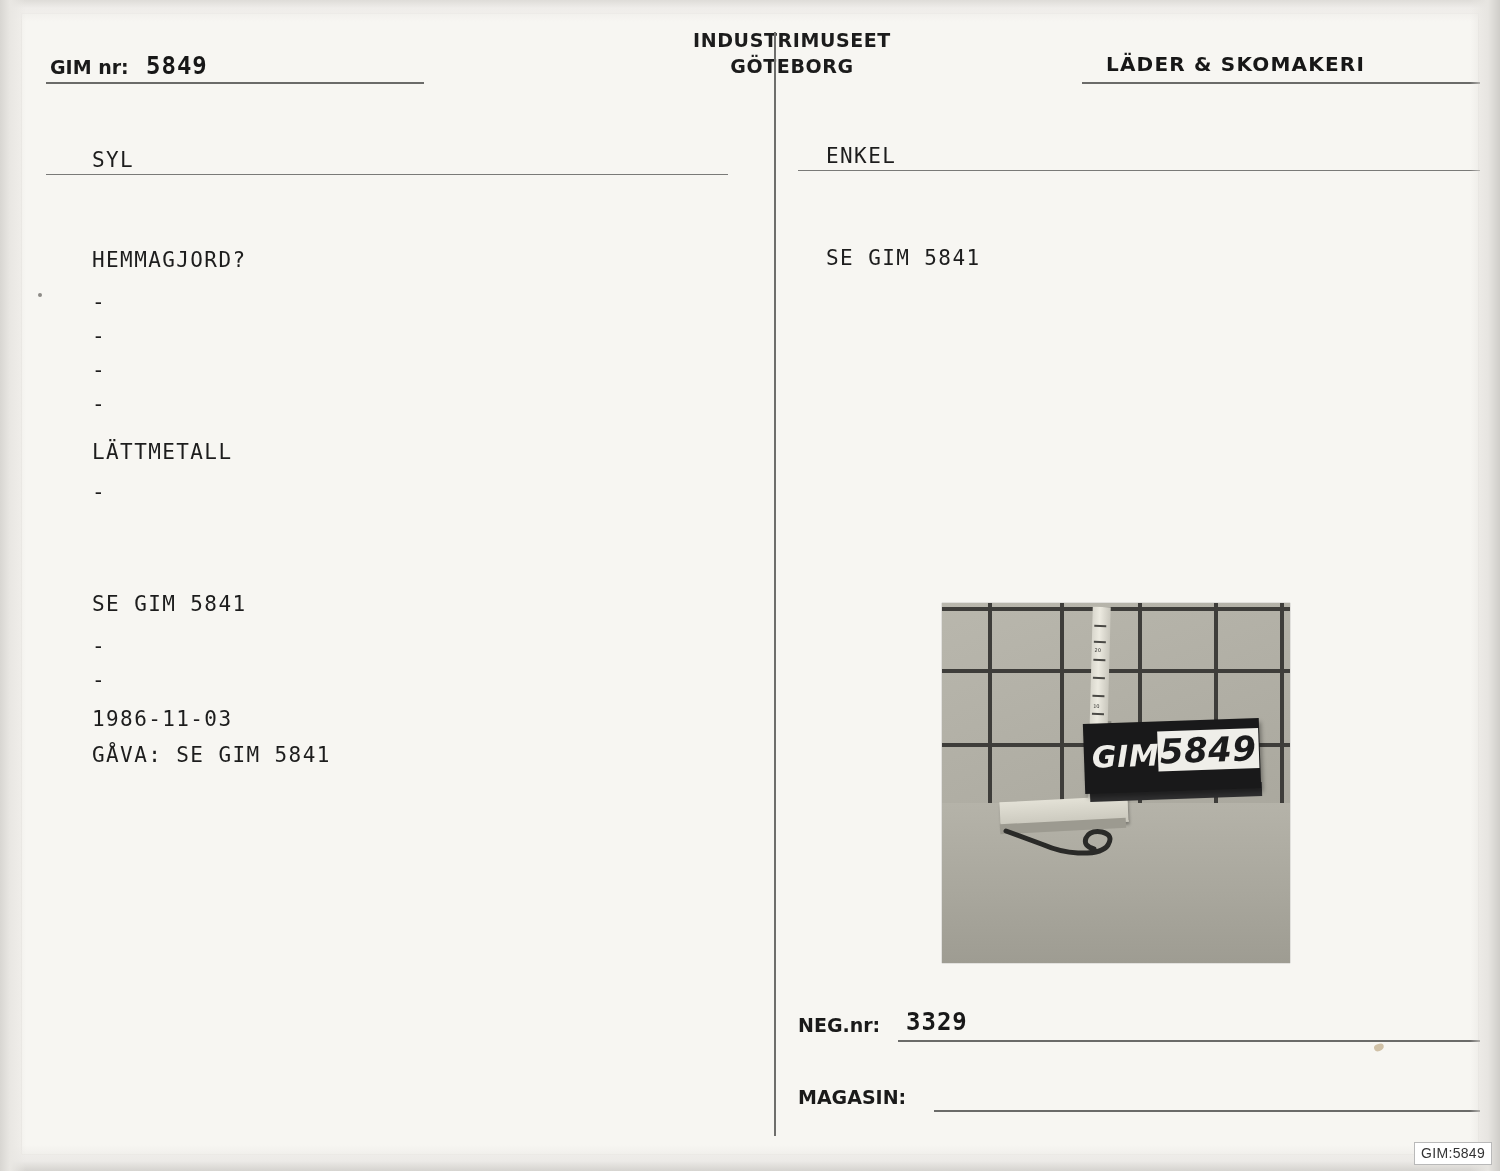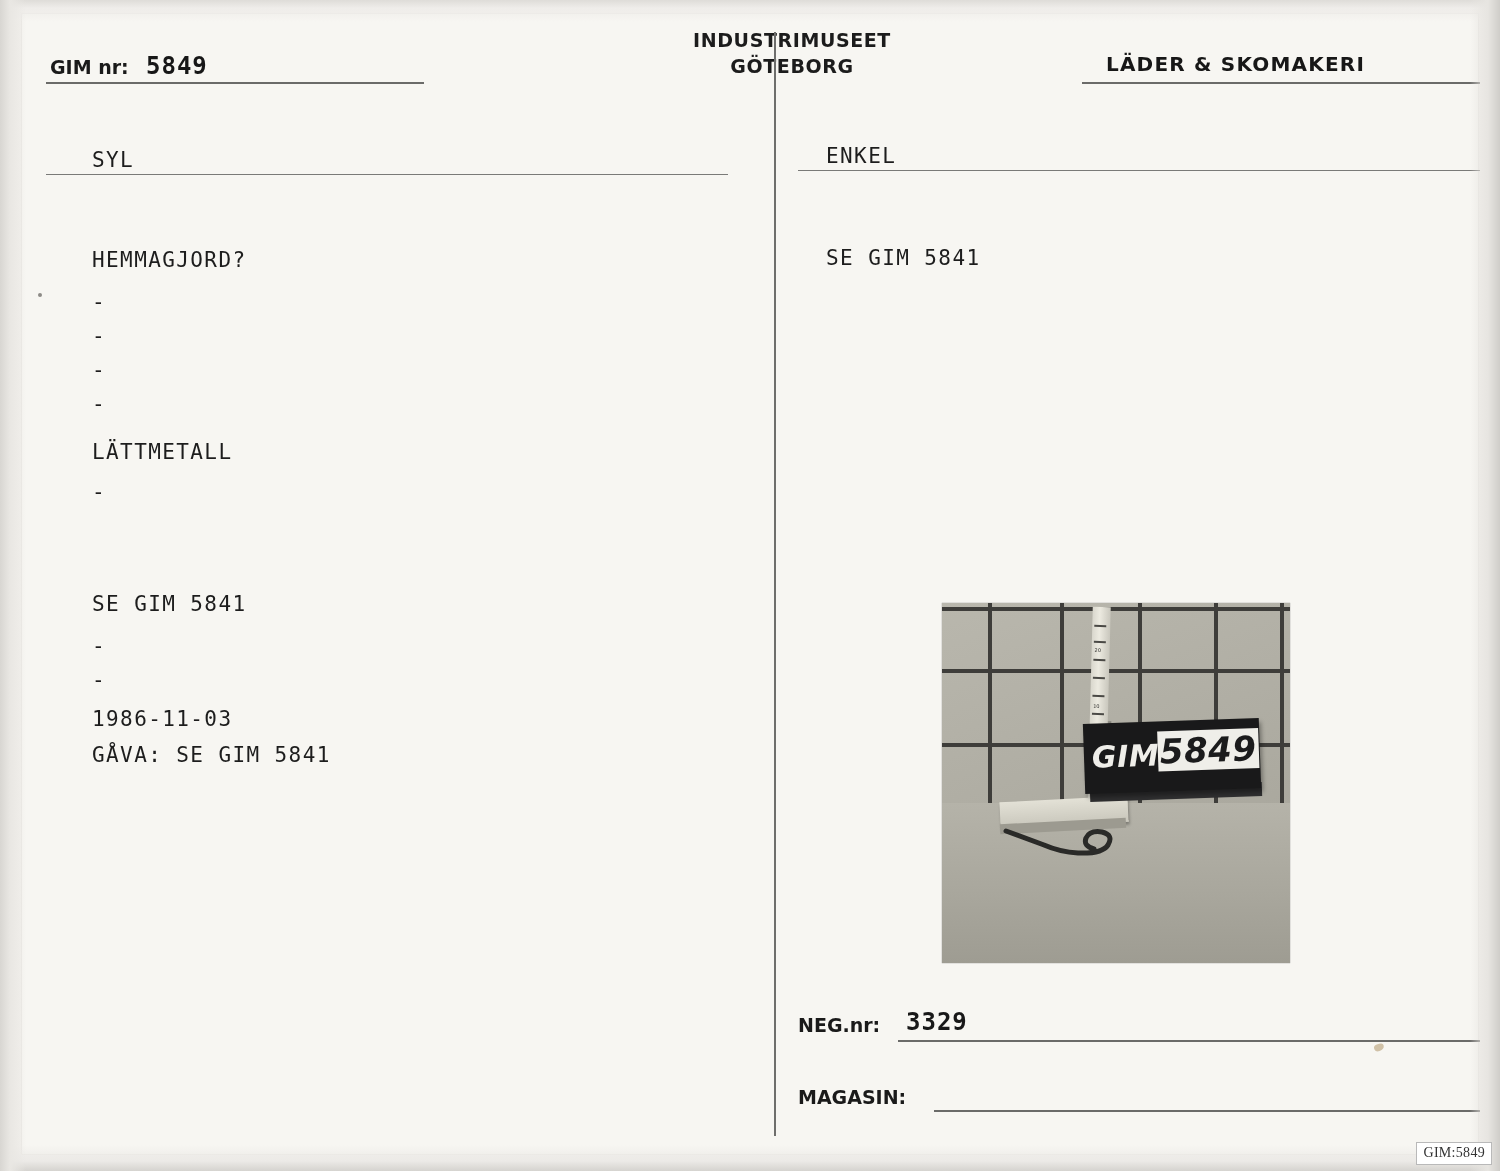--- a/index.html
+++ b/index.html
@@ -269,21 +269,21 @@
     letter-spacing: 1px;
     color: #181818;
   }
   .corner-tag {
     position: absolute;
     right: 8px;
     bottom: 6px;
     background: #ffffff;
     border: 1px solid #b9b9b9;
     padding: 2px 6px 3px 6px;
-    font-family: Liberation Serif, serif;
+    font-family: Liberation Sans, sans-serif;
     font-size: 14px;
     color: #333333;
     letter-spacing: 0.3px;
   }
   .blemish {
     position: absolute;
     width: 10px;
     height: 7px;
     background: #c9b79a;
     border-radius: 50% 40% 60% 50%;

